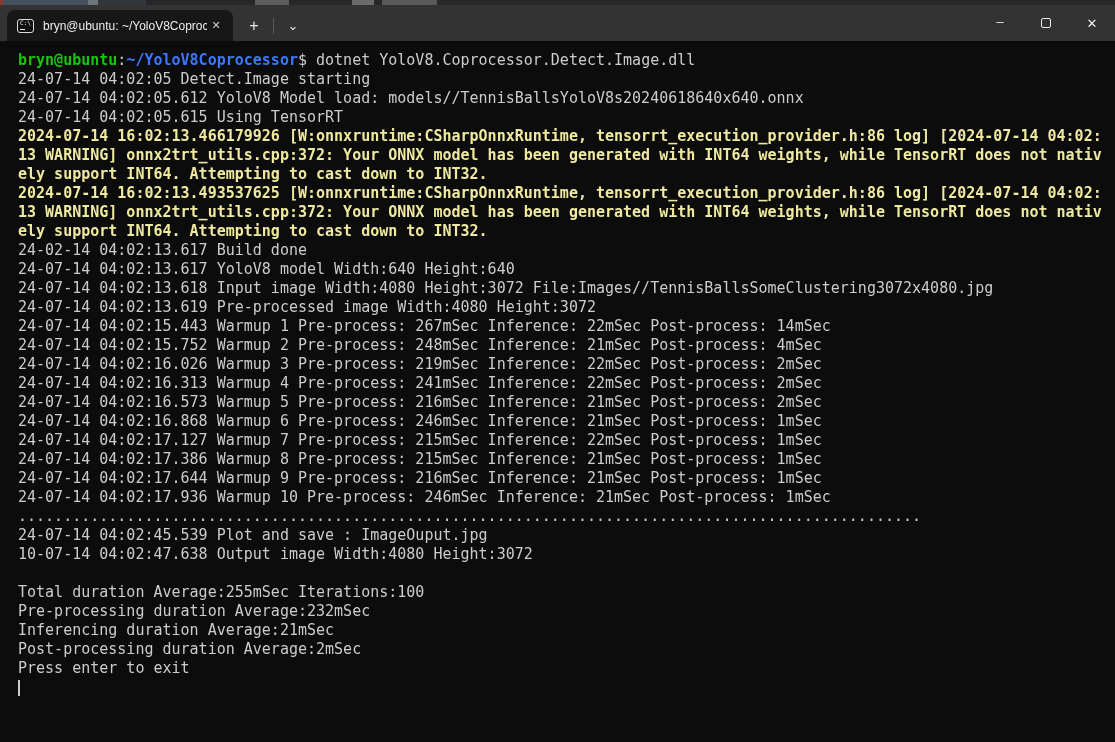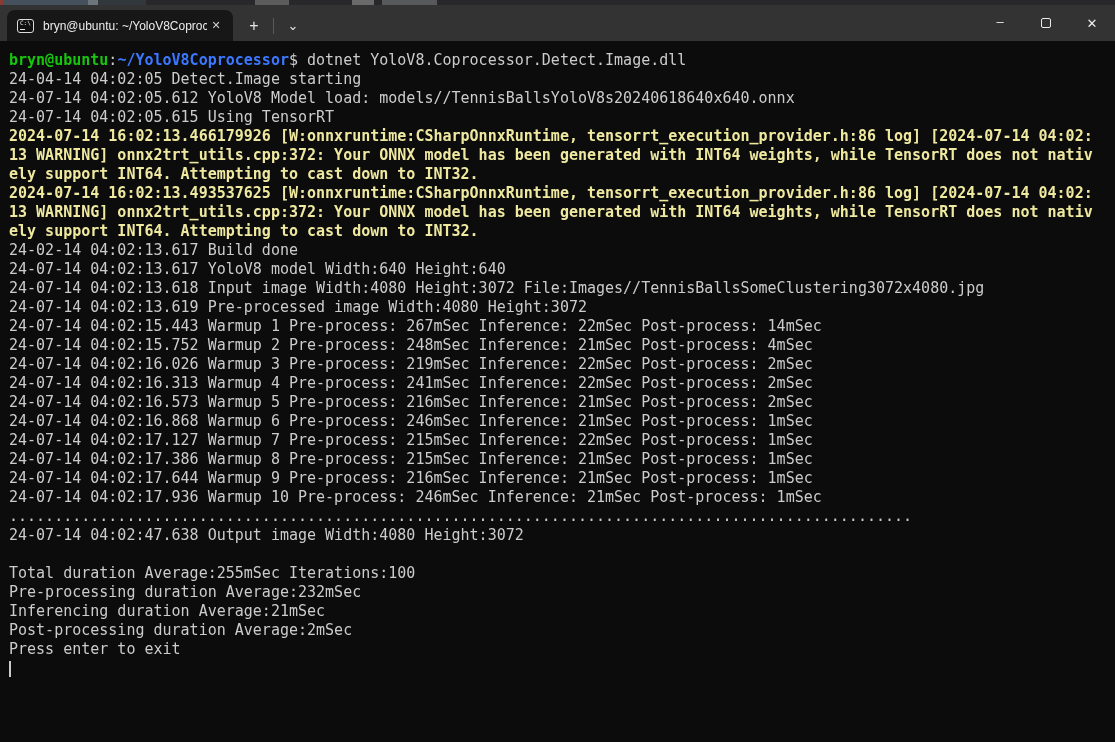--- a/index.html
+++ b/index.html
@@ -36,21 +36,21 @@
               color:#e6e6e6; font-size:13px; align-self:center; margin-top:5px; }
   .tb-spacer { flex:1 1 auto; }
 
   .win-controls { display:flex; height:36px; align-self:flex-start; }
   .win-btn { width:46px; height:36px; display:flex; align-items:center; justify-content:center;
              color:#ececec; font-size:13px; }
   .win-btn .max-box { width:10px; height:10px; border:1px solid #ececec; border-radius:2px; display:block; }
   .win-btn.minimize span.glyph { position:relative; top:-2px; }
 
   
-  .terminal { width:100%; height:701px; background:var(--bg,#0c0c0c); padding:10px 0 0 9px;
+  .terminal { width:100%; height:701px; background:var(--bg,#0c0c0c); padding:10px 0 0 18px;
               overflow:hidden; cursor:text; }
   .tline { font-family:"DejaVu Sans Mono","Liberation Mono",monospace;
            font-size:15px; line-height:19px; min-height:19px; white-space:pre; color:var(--fg,#cccccc); }
   .c-fg     { color:var(--fg,#cccccc); }
   .c-green  { color:var(--green,#16c60c); font-weight:bold; }
   .c-blue   { color:var(--blue,#3b78ff); font-weight:bold; }
   .c-warn   { color:var(--warn,#efe9a0); font-weight:bold; }
   .cursor { display:inline-block; width:2px; height:16px; background:#cccccc;
             vertical-align:text-bottom; }
 </style>
@@ -83,21 +83,21 @@
       </div>
     <div class="win-btn">
         <span class="max-box"></span>
       </div>
     <div class="win-btn">✕</div>
   </div>
 </div>
 
 <div class="terminal">
     <div class="tline"><span class="c-green">bryn@ubuntu</span><span class="c-fg">:</span><span class="c-blue">~/YoloV8Coprocessor</span><span class="c-fg">$ </span><span class="c-fg">dotnet YoloV8.Coprocessor.Detect.Image.dll</span></div>
-    <div class="tline"><span class="c-fg">24-04-14 04:02:05 Detect.Image starting</span></div>
+    <div class="tline"><span class="c-fg">24-07-14 04:02:05 Detect.Image starting</span></div>
     <div class="tline"><span class="c-fg">24-07-14 04:02:05.612 YoloV8 Model load: models//TennisBallsYoloV8s20240618640x640.onnx</span></div>
     <div class="tline"><span class="c-fg">24-07-14 04:02:05.615 Using TensorRT</span></div>
     <div class="tline"><span class="c-warn">2024-07-14 16:02:13.466179926 [W:onnxruntime:CSharpOnnxRuntime, tensorrt_execution_provider.h:86 log] [2024-07-14 04:02:</span></div>
     <div class="tline"><span class="c-warn">13 WARNING] onnx2trt_utils.cpp:372: Your ONNX model has been generated with INT64 weights, while TensorRT does not nativ</span></div>
     <div class="tline"><span class="c-warn">ely support INT64. Attempting to cast down to INT32.</span></div>
     <div class="tline"><span class="c-warn">2024-07-14 16:02:13.493537625 [W:onnxruntime:CSharpOnnxRuntime, tensorrt_execution_provider.h:86 log] [2024-07-14 04:02:</span></div>
     <div class="tline"><span class="c-warn">13 WARNING] onnx2trt_utils.cpp:372: Your ONNX model has been generated with INT64 weights, while TensorRT does not nativ</span></div>
     <div class="tline"><span class="c-warn">ely support INT64. Attempting to cast down to INT32.</span></div>
     <div class="tline"><span class="c-fg">24-02-14 04:02:13.617 Build done</span></div>
     <div class="tline"><span class="c-fg">24-07-14 04:02:13.617 YoloV8 model Width:640 Height:640</span></div>
@@ -107,21 +107,22 @@
     <div class="tline"><span class="c-fg">24-07-14 04:02:15.752 Warmup 2 Pre-process: 248mSec Inference: 21mSec Post-process: 4mSec</span></div>
     <div class="tline"><span class="c-fg">24-07-14 04:02:16.026 Warmup 3 Pre-process: 219mSec Inference: 22mSec Post-process: 2mSec</span></div>
     <div class="tline"><span class="c-fg">24-07-14 04:02:16.313 Warmup 4 Pre-process: 241mSec Inference: 22mSec Post-process: 2mSec</span></div>
     <div class="tline"><span class="c-fg">24-07-14 04:02:16.573 Warmup 5 Pre-process: 216mSec Inference: 21mSec Post-process: 2mSec</span></div>
     <div class="tline"><span class="c-fg">24-07-14 04:02:16.868 Warmup 6 Pre-process: 246mSec Inference: 21mSec Post-process: 1mSec</span></div>
     <div class="tline"><span class="c-fg">24-07-14 04:02:17.127 Warmup 7 Pre-process: 215mSec Inference: 22mSec Post-process: 1mSec</span></div>
     <div class="tline"><span class="c-fg">24-07-14 04:02:17.386 Warmup 8 Pre-process: 215mSec Inference: 21mSec Post-process: 1mSec</span></div>
     <div class="tline"><span class="c-fg">24-07-14 04:02:17.644 Warmup 9 Pre-process: 216mSec Inference: 21mSec Post-process: 1mSec</span></div>
     <div class="tline"><span class="c-fg">24-07-14 04:02:17.936 Warmup 10 Pre-process: 246mSec Inference: 21mSec Post-process: 1mSec</span></div>
     <div class="tline"><span class="c-fg">....................................................................................................</span></div>
-    <div class="tline"><span class="c-fg">24-07-14 04:02:47.638 Output image Width:4080 Height:3072</span></div>
+    <div class="tline"><span class="c-fg">24-07-14 04:02:45.539 Plot and save : ImageOuput.jpg</span></div>
+    <div class="tline"><span class="c-fg">10-07-14 04:02:47.638 Output image Width:4080 Height:3072</span></div>
     <div class="tline"><span class="c-fg"></span></div>
     <div class="tline"><span class="c-fg">Total duration Average:255mSec Iterations:100</span></div>
     <div class="tline"><span class="c-fg">Pre-processing duration Average:232mSec</span></div>
     <div class="tline"><span class="c-fg">Inferencing duration Average:21mSec</span></div>
     <div class="tline"><span class="c-fg">Post-processing duration Average:2mSec</span></div>
     <div class="tline"><span class="c-fg">Press enter to exit</span></div>
     <div class="tline"><span class="cursor"></span></div>
   </div>
 
 </body></html>

